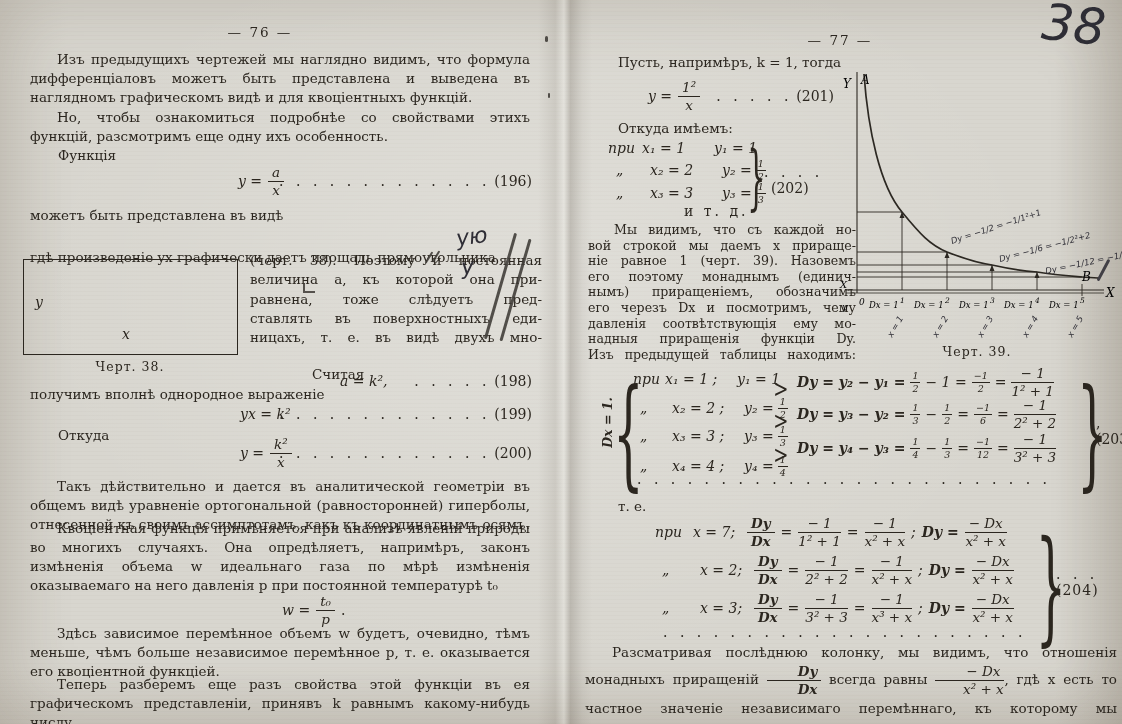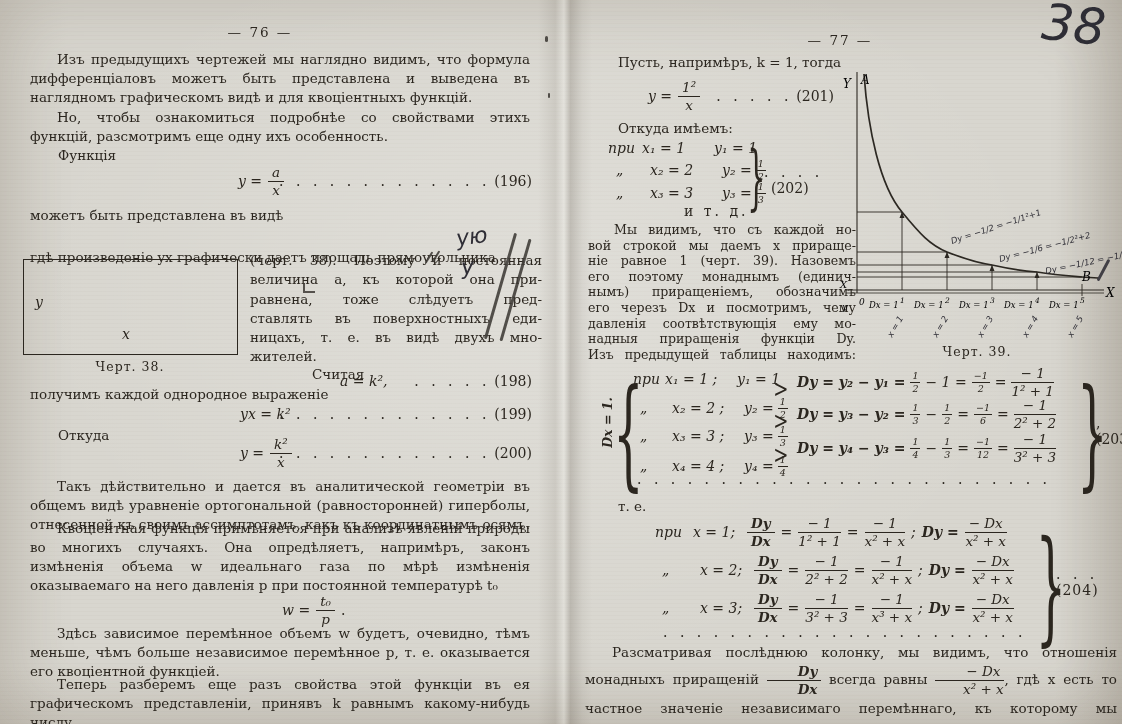--- a/index.html
+++ b/index.html
@@ -82,33 +82,32 @@
     <span class="figlabel" style="left:98px;top:66px;">x</span>
   </div>
   <div class="caption" style="left:70px;top:359px;width:120px;">Черт. 38.</div>
 
   <div class="abs" style="left:250px;top:251px;width:292px;">
     <div class="cline">(черт. 38). Поэтому и постоянная</div>
     <div class="cline">величина a, къ которой она при-</div>
     <div class="cline">равнена, тоже слѣдуетъ пред-</div>
     <div class="cline">ставлять въ поверхностныхъ еди-</div>
     <div class="cline">ницахъ, т. е. въ видѣ двухъ мно-</div>
-    <div class="cline cl-last">жителей.</div>
   </div>
 
   <div class="abs body" style="left:312px;top:365px;">Считая</div>
 
   <div class="eq" style="left:340px;top:371px;width:192px;height:20px;">
     <span class="eqf" style="left:0;top:0;height:20px;">
         <span>a = k²,</span>
       </span>
     <span class="rt"><span class="dots">. . . . .</span><span class="tag">(198)</span></span>
   </div>
 
-  <p class="abs body" style="left:30px;top:385px;width:330px;text-align:left;">получимъ каждой однородное выраженіе</p>
+  <p class="abs body" style="left:30px;top:385px;width:330px;text-align:left;">получимъ вполнѣ однородное выраженіе</p>
 
   <div class="eq" style="left:30px;top:404px;width:502px;height:20px;">
     <span class="eqf" style="left:210px;top:0;height:20px;">
         <span>yx = k²</span>
       </span>
     <span class="rt"><span class="dots">. . . . . . . . . . . . .</span><span class="tag">(199)</span></span>
   </div>
 
   <div class="abs body" style="left:58px;top:426px;">Откуда</div>
 
@@ -363,21 +362,21 @@
     <span class="abs dots" style="left:52px;top:104px;width:440px;overflow:hidden;white-space:nowrap;">. . . . . . . . . . . . . . . . . . . . . . . . .</span>
     <span class="brace" style="left:494px;top:-4px;font-size:42px;transform:scale(1.15,2.85);">}</span>
     <span class="abs tag" style="left:504px;top:48px;">, (203)</span>
   </div>
 
   <div class="abs body" style="left:618px;top:497px;">т. е.</div>
 
   <div class="eq" style="left:585px;top:514px;width:537px;height:126px;">
     <div class="r204" style="left:70px;top:0;">
       <span style="width:32px;">при</span>
-      <span style="width:48px;">x = 1;</span>
+      <span style="width:48px;">x = 7;</span>
       <span class="frac bold-d">
           <span class="n">Dy</span>
           <span class="d">Dx</span>
         </span>
       <span>=</span>
       <span class="frac">
           <span class="n">− 1</span>
           <span class="d">1² + 1</span>
         </span>
       <span>=</span>

